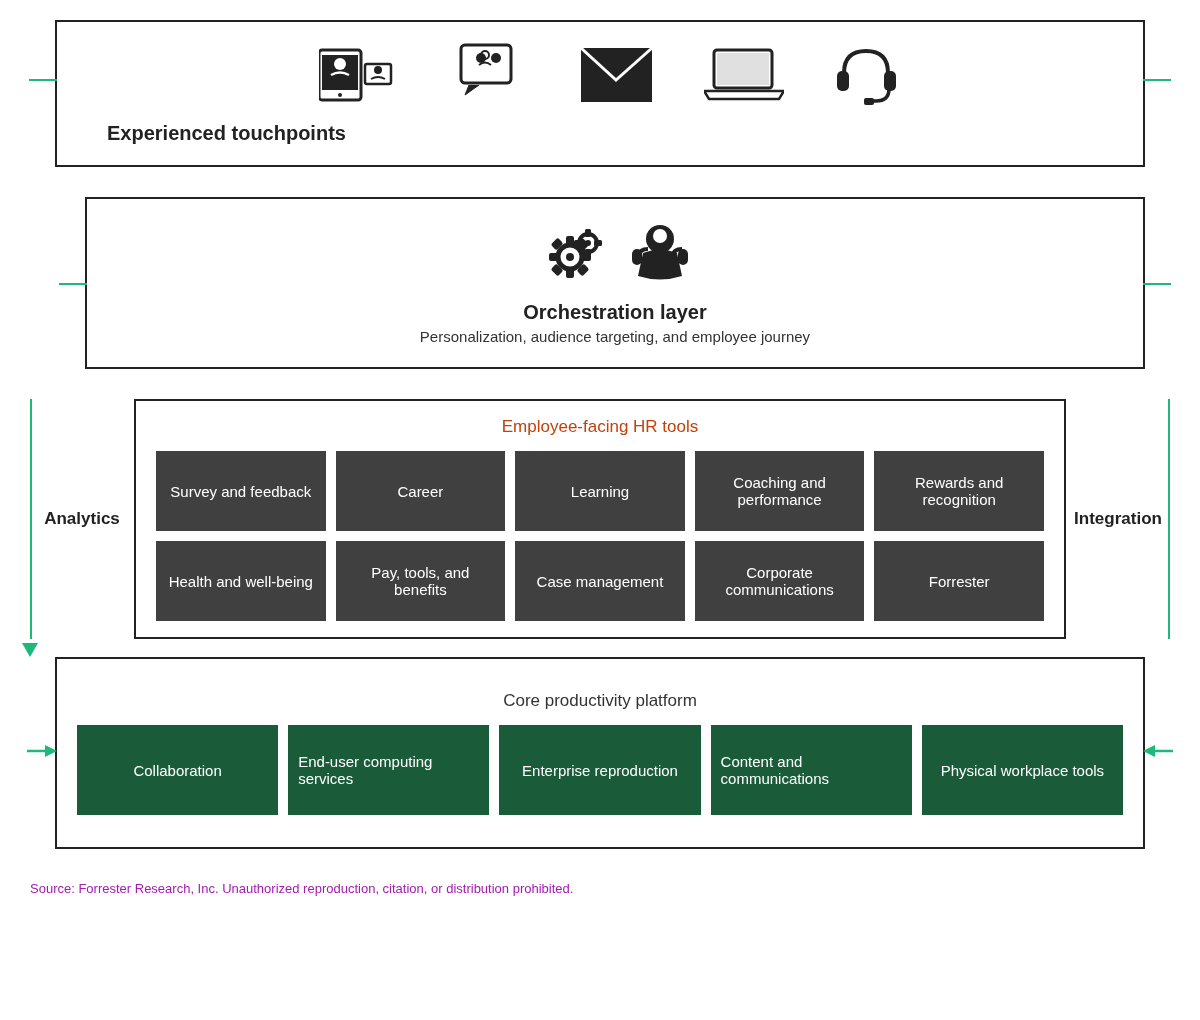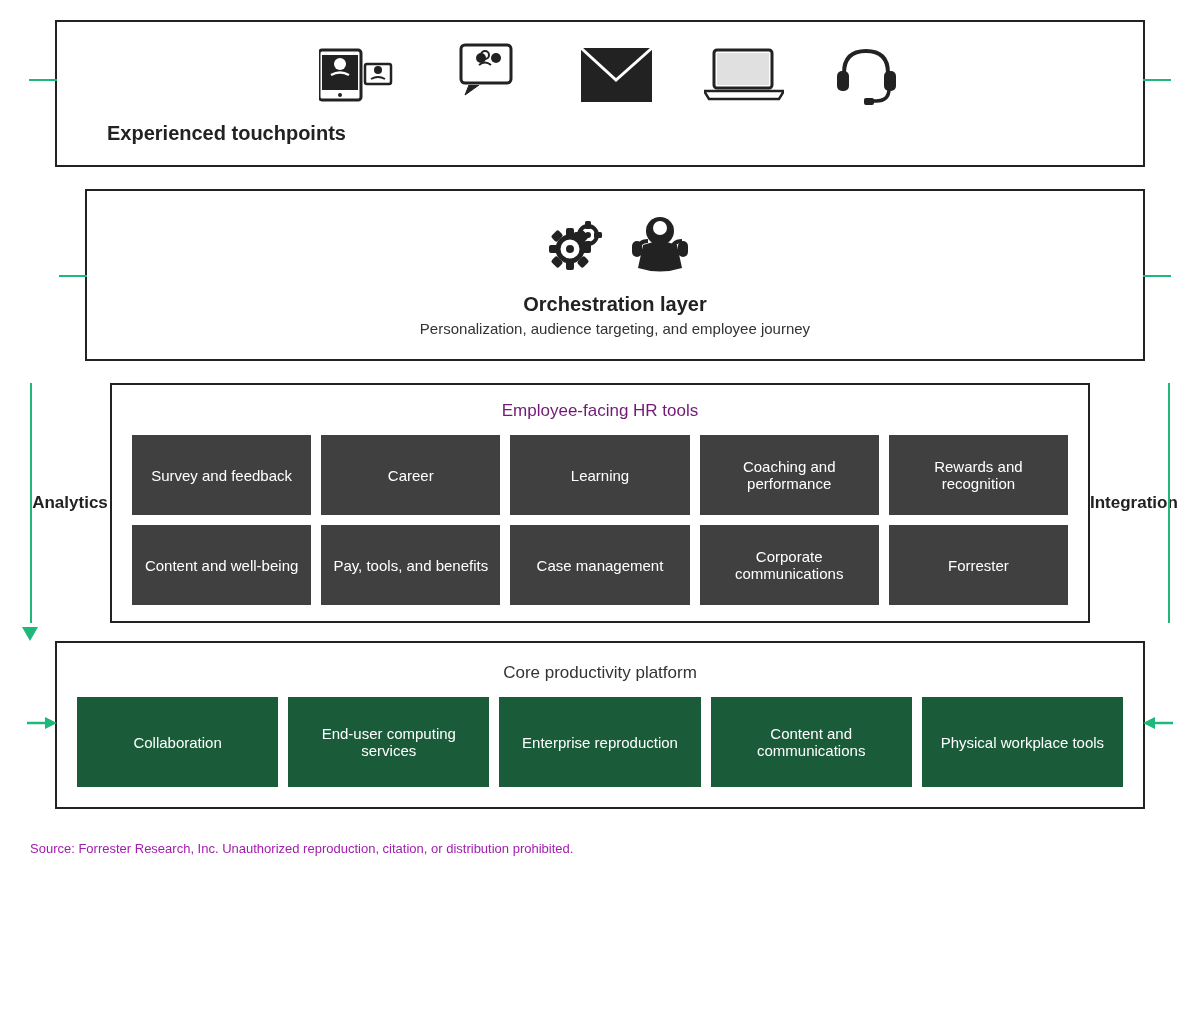--- a/index.html
+++ b/index.html
@@ -55,36 +55,36 @@
     .hr-tools-wrapper {
       display: flex;
       align-items: center;
       gap: 0;
       position: relative;
     }
 
     .side-label {
       font-size: 18px;
       font-weight: bold;
-      width: 80px;
+      width: 104px;
       text-align: center;
       flex-shrink: 0;
     }
 
     .hr-tools-box {
       flex: 1;
       border: 2px solid #222;
       padding: 16px 20px 16px 20px;
     }
 
     .hr-tools-title {
       font-size: 17px;
       text-align: center;
       margin-bottom: 14px;
-      color: #701a75;
+      color: #c2410c;
     }
 
     .hr-grid {
       display: grid;
       grid-template-columns: repeat(5, 1fr);
       gap: 10px;
     }
 
     .hr-cell {
       background: #404040;
@@ -110,21 +110,21 @@
       display: grid;
       grid-template-columns: repeat(5, 1fr);
       gap: 10px;
     }
 
     .core-cell {
       background: #1a5c3a;
       color: #fff;
       font-size: 15px;
       font-weight: 500;
-      text-align: center;
+      text-align: left;
       padding: 22px 10px;
       display: flex;
       align-items: center;
       justify-content: center;
       min-height: 90px;
     }
 
     
     .footer-text {
       font-size: 13px;
@@ -196,21 +196,21 @@
             <rect x="50" y="28" width="12" height="20" rx="5" fill="#222"></rect>
             <path d="M55 46 Q55 58 42 58 L36 58" fill="none" stroke="#222" stroke-width="3.5"></path>
             <rect x="30" y="55" width="10" height="7" rx="2" fill="#222"></rect>
           </svg>
         </span>
       </div>
       <div class="touchpoints-title">Experienced touchpoints</div>
     </div>
   </div>
 
-  <div style="position:relative; margin: 4px 25px; padding-left: 30px;">
+  <div style="position:relative; margin: 12px 25px; padding-left: 30px;">
     <div style="border: 2px solid #222; padding: 22px 50px 22px 50px; position:relative; text-align:center;">
 
       <div style="position:absolute; right:-28px; top:50%; width:28px; height:2px; background:#1db87a;"></div>
       <div style="position:absolute; left:-28px; top:50%; width:28px; height:2px; background:#1db87a;"></div>
 
       <div class="orchestration-icons">
 
         <svg width="70" height="68" viewBox="0 0 70 68">
           <circle cx="32" cy="36" r="12" fill="none" stroke="#222" stroke-width="5"></circle>
           <circle cx="32" cy="36" r="4" fill="#222"></circle>
@@ -260,21 +260,21 @@
     <div class="hr-tools-box">
       <div class="hr-tools-title">Employee-facing HR tools</div>
       <div class="hr-grid">
 
         <div class="hr-cell">Survey and feedback</div>
         <div class="hr-cell">Career</div>
         <div class="hr-cell">Learning</div>
         <div class="hr-cell">Coaching and performance</div>
         <div class="hr-cell">Rewards and recognition</div>
 
-        <div class="hr-cell">Content and well-being</div>
+        <div class="hr-cell">Health and well-being</div>
         <div class="hr-cell">Pay, tools, and benefits</div>
         <div class="hr-cell">Case management</div>
         <div class="hr-cell">Corporate communications</div>
         <div class="hr-cell">Forrester</div>
       </div>
     </div>
 
     <div class="side-label" style="color:#222; font-weight:bold; font-size:17px;">Integration</div>
   </div>
 
@@ -287,21 +287,21 @@
       </svg>
     </div>
 
     <div style="position:absolute; right:-28px; top:50%; transform:translateY(-50%);">
       <svg width="30" height="20" viewBox="0 0 30 20">
         <line x1="30" y1="10" x2="8" y2="10" stroke="#1db87a" stroke-width="2.5"></line>
         <polygon points="12,4 0,10 12,16" fill="#1db87a"></polygon>
       </svg>
     </div>
 
-    <div style="border: 2px solid #222; padding: 20px 20px;">
+    <div style="border: 2px solid #222; padding: 32px 20px;">
       <div class="core-title">Core productivity platform</div>
       <div class="core-grid">
         <div class="core-cell">Collaboration</div>
         <div class="core-cell">End-user computing services</div>
         <div class="core-cell">Enterprise reproduction</div>
         <div class="core-cell">Content and communications</div>
         <div class="core-cell">Physical workplace tools</div>
       </div>
     </div>
   </div>

